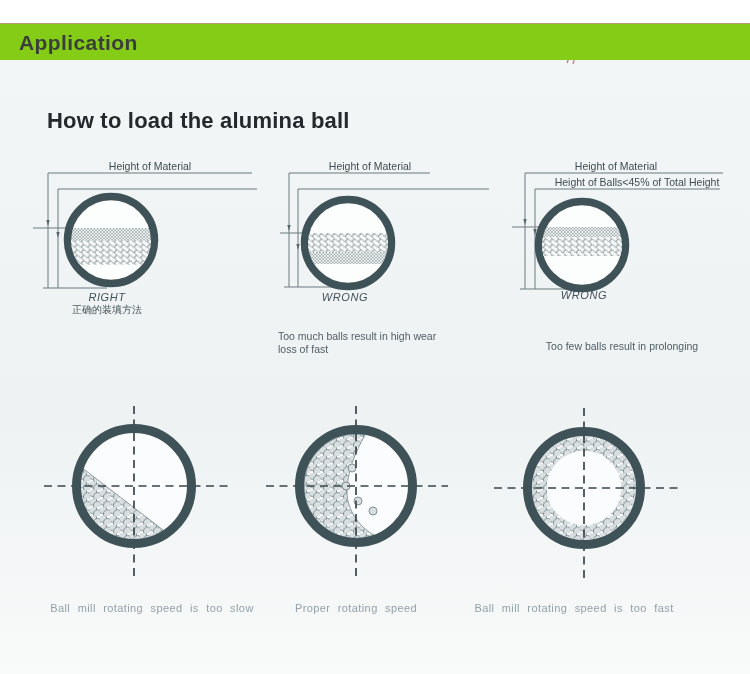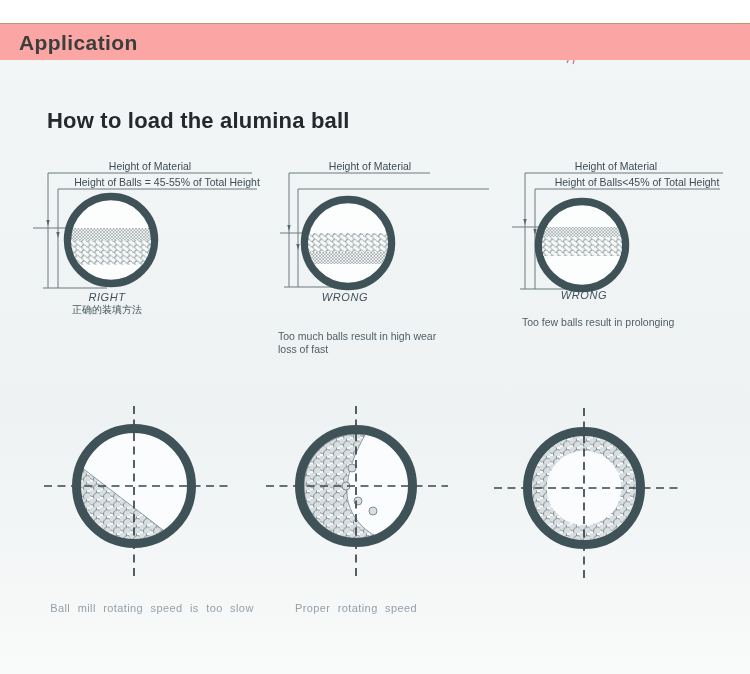--- a/index.html
+++ b/index.html
@@ -1,18 +1,18 @@
 <!DOCTYPE html>
 <html><head>
 <meta charset="utf-8">
 <style>
   html,body{margin:0;padding:0;}
   body{width:750px;height:674px;background:#ffffff;font-family:"Liberation Sans",sans-serif;}
   .page{position:relative;width:750px;height:674px;overflow:hidden;background:#ffffff;}
-  .topbar{position:absolute;left:0;top:23px;width:750px;height:37px;background:#fca5a5;border-top:1px solid #b49b71;}
+  .topbar{position:absolute;left:0;top:23px;width:750px;height:37px;background:#84cc16;border-top:1px solid #b49b71;}
   .topbar-title{position:absolute;left:19px;top:0;line-height:37px;font-size:21px;font-weight:600;color:#3b3f3c;letter-spacing:.4px;}
   .content{position:absolute;left:0;top:60px;width:750px;height:614px;background:linear-gradient(180deg,#f3f6f6 0%,#eef2f3 58%,#f9fafa 100%);}
   .abs{position:absolute;white-space:nowrap;}
   .h1{font-size:22px;font-weight:700;color:#25282c;letter-spacing:.2px;}
   .h2{font-size:22px;font-weight:700;color:#25282c;letter-spacing:.2px;white-space:pre;}
   .lbl{font-size:10.5px;color:#3d4c55;text-align:center;}
   .verdict{font-size:11px;color:#41505a;text-align:center;letter-spacing:.6px;font-style:italic;}
   .verdict-zh{font-size:10px;color:#46565a;text-align:center;font-family:"Liberation Sans",sans-serif;}
   .cap{font-size:10.5px;line-height:13px;color:#4f5e66;text-align:left;white-space:normal;width:200px;}
   .speedcap{font-size:11px;color:#93a0aa;text-align:center;letter-spacing:.4px;word-spacing:4px;}
@@ -106,36 +106,36 @@
         <circle cx="584" cy="488" r="44.5" fill="none" stroke="url(#pBallsL)" stroke-width="14.5"></circle>
         <path d="M584,408 V580" stroke="#39454b" stroke-width="1.7" stroke-dasharray="8 5.5" fill="none"></path>
         <path d="M494,488 H678" stroke="#39454b" stroke-width="1.7" stroke-dasharray="8 5.5" fill="none"></path>
         <circle cx="584" cy="488" r="56.5" fill="none" stroke="#3f5257" stroke-width="9"></circle>
       </g>
     </svg>
 
     <div class="abs h1" style="left:47px;top:48px;">How to load the alumina ball</div>
 
     <div class="abs lbl" style="left:55px;top:100px;width:190px;">Height of Material</div>
-    <div class="abs lbl" style="left:57px;top:116px;width:220px;">Height of Balls = 45-55% of Total Height</div>
     <div class="abs verdict" style="left:57px;top:231px;width:100px;">RIGHT</div>
     <div class="abs verdict-zh" style="left:47px;top:243px;width:120px;">正确的装填方法</div>
 
     <div class="abs lbl" style="left:280px;top:100px;width:180px;">Height of Material</div>
     <div class="abs verdict" style="left:295px;top:231px;width:100px;">WRONG</div>
     <div class="abs cap" style="left:278px;top:270px;">
       <div>Too much balls result in high wear</div>
       <div>loss of fast</div>
     </div>
 
     <div class="abs lbl" style="left:526px;top:100px;width:180px;">Height of Material</div>
     <div class="abs lbl" style="left:530px;top:116px;width:214px;">Height of Balls&lt;45% of Total Height</div>
     <div class="abs verdict" style="left:534px;top:229px;width:100px;">WRONG</div>
-    <div class="abs cap" style="left:522px;top:256px;">
+    <div class="abs cap" style="left:522px;top:280px;text-align:center;">
       <div>Too few balls result in prolonging</div>
     </div>
 
 
     <div class="abs speedcap" style="left:42px;top:542px;width:220px;">Ball mill rotating speed is too slow</div>
     <div class="abs speedcap" style="left:246px;top:542px;width:220px;">Proper rotating speed</div>
+    <div class="abs speedcap" style="left:464px;top:542px;width:220px;">Ball mill rotating speed is too fast</div>
 
   </div>
 </div>
 
 </body></html>

